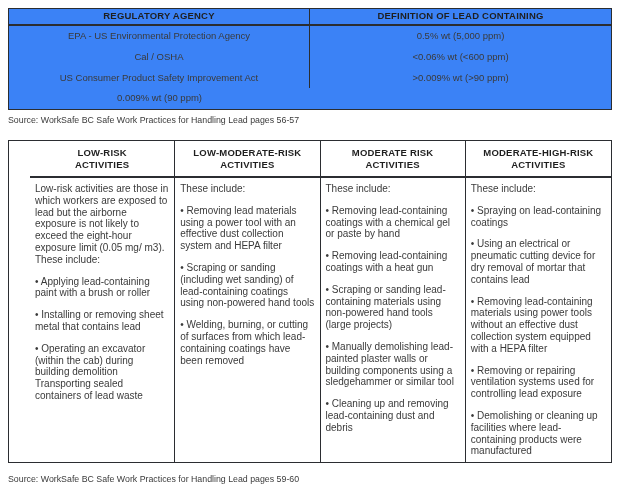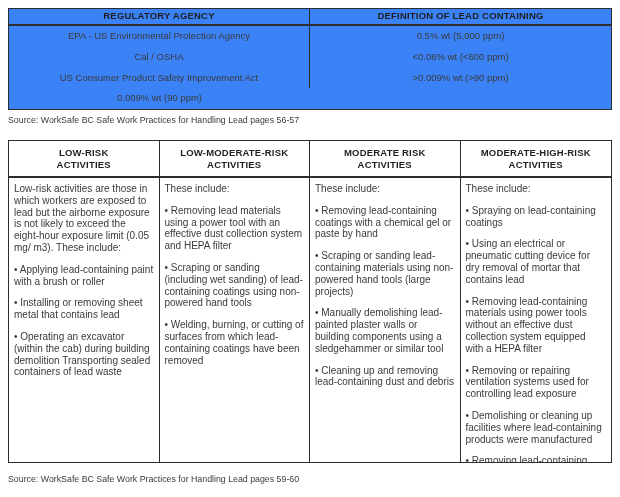--- a/index.html
+++ b/index.html
@@ -56,20 +56,21 @@
   .source-note.two { top: 474px; }
 
   
   .risk-table {
     position: absolute;
     left: 8px; top: 140px;
     width: 604px; height: 323px;
     border: 1.5px solid #2b2d31;
     display: flex;
     background: #fff;
+    padding-left: 21px;
   }
   .risk-col {
     flex: 1 1 25%;
     display: flex;
     flex-direction: column;
     min-width: 0;
   }
   .risk-col.divided { border-right: 1.5px solid #2b2d31; }
   .risk-head {
     flex: 0 0 37px;
@@ -155,20 +156,21 @@
       </div>
     </div>
 
     <div class="risk-col divided">
       <div class="risk-head">MODERATE RISK
 ACTIVITIES</div>
       <div class="risk-body">
         <div class="intro">These include:</div>
         <div>
             <div class="bullet">• Removing lead-containing coatings with a chemical gel or paste by hand</div>
+            <div class="bullet">• Removing lead-containing coatings with a heat gun</div>
             <div class="bullet">• Scraping or sanding lead-containing materials using non-powered hand tools (large projects)</div>
             <div class="bullet">• Manually demolishing lead-painted plaster walls or building components using a sledgehammer or similar tool</div>
             <div class="bullet">• Cleaning up and removing lead-containing dust and debris</div>
           </div>
       </div>
     </div>
 
     <div class="risk-col">
       <div class="risk-head">MODERATE-HIGH-RISK
 ACTIVITIES</div>

